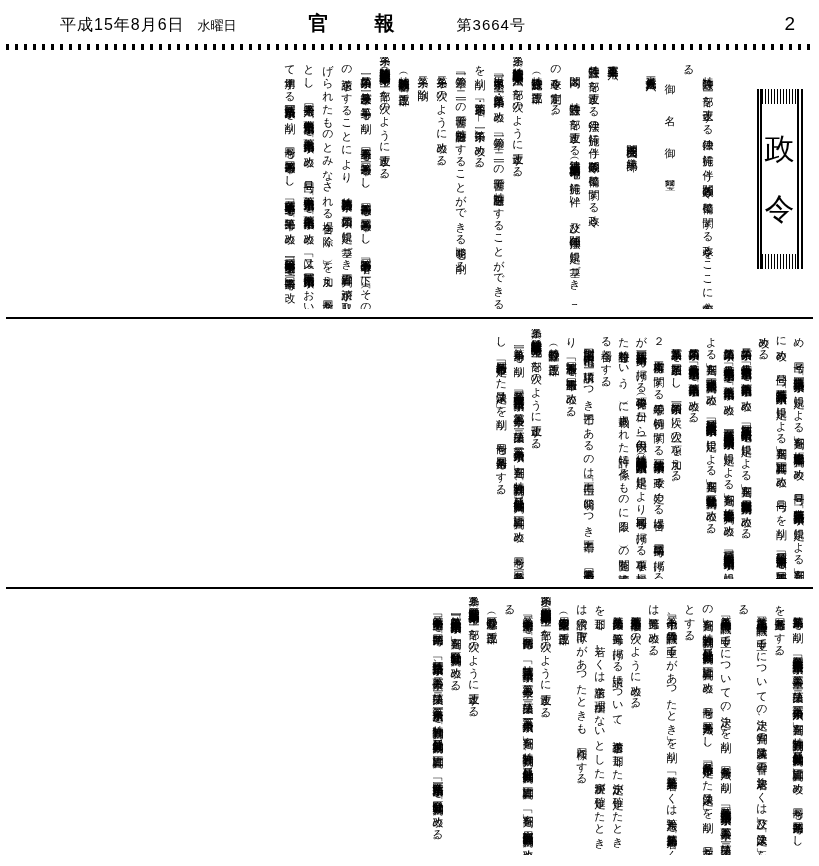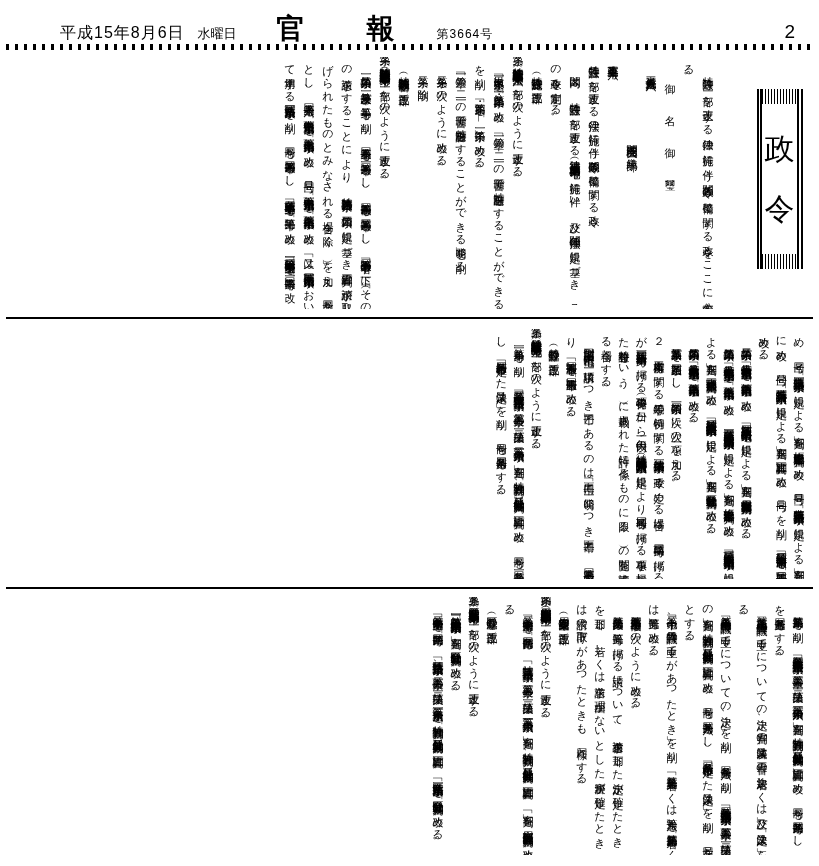--- a/index.html
+++ b/index.html
@@ -12,22 +12,22 @@
     box-sizing:border-box;
   }
   
   .masthead{
     display:flex;align-items:baseline;
     padding:10px 18px 0 60px;height:30px;
     font-family:"Liberation Sans","DejaVu Sans",sans-serif;
   }
   .m-date{font-size:16px;letter-spacing:1px;}
   .m-week{font-size:13px;margin-left:13px;}
-  .m-title{font-size:28px;font-weight:bold;margin-left:40px;letter-spacing:2px;}
-  .m-issue{font-size:12px;margin-left:40px;letter-spacing:1px;}
+  .m-title{font-size:20px;font-weight:bold;margin-left:72px;letter-spacing:2px;}
+  .m-issue{font-size:15px;margin-left:60px;letter-spacing:1px;}
   .m-page{font-size:19px;margin-left:auto;margin-right:6px;}
   .rule-saw{
     height:6px;margin:4px 6px 0 6px;
     background:repeating-linear-gradient(90deg,#000 0 3px,transparent 3px 9px);
     border-bottom:1px solid #fff;
   }
   
   .band{position:relative;margin:0 12px;}
   .vtext{
     writing-mode:vertical-rl;

